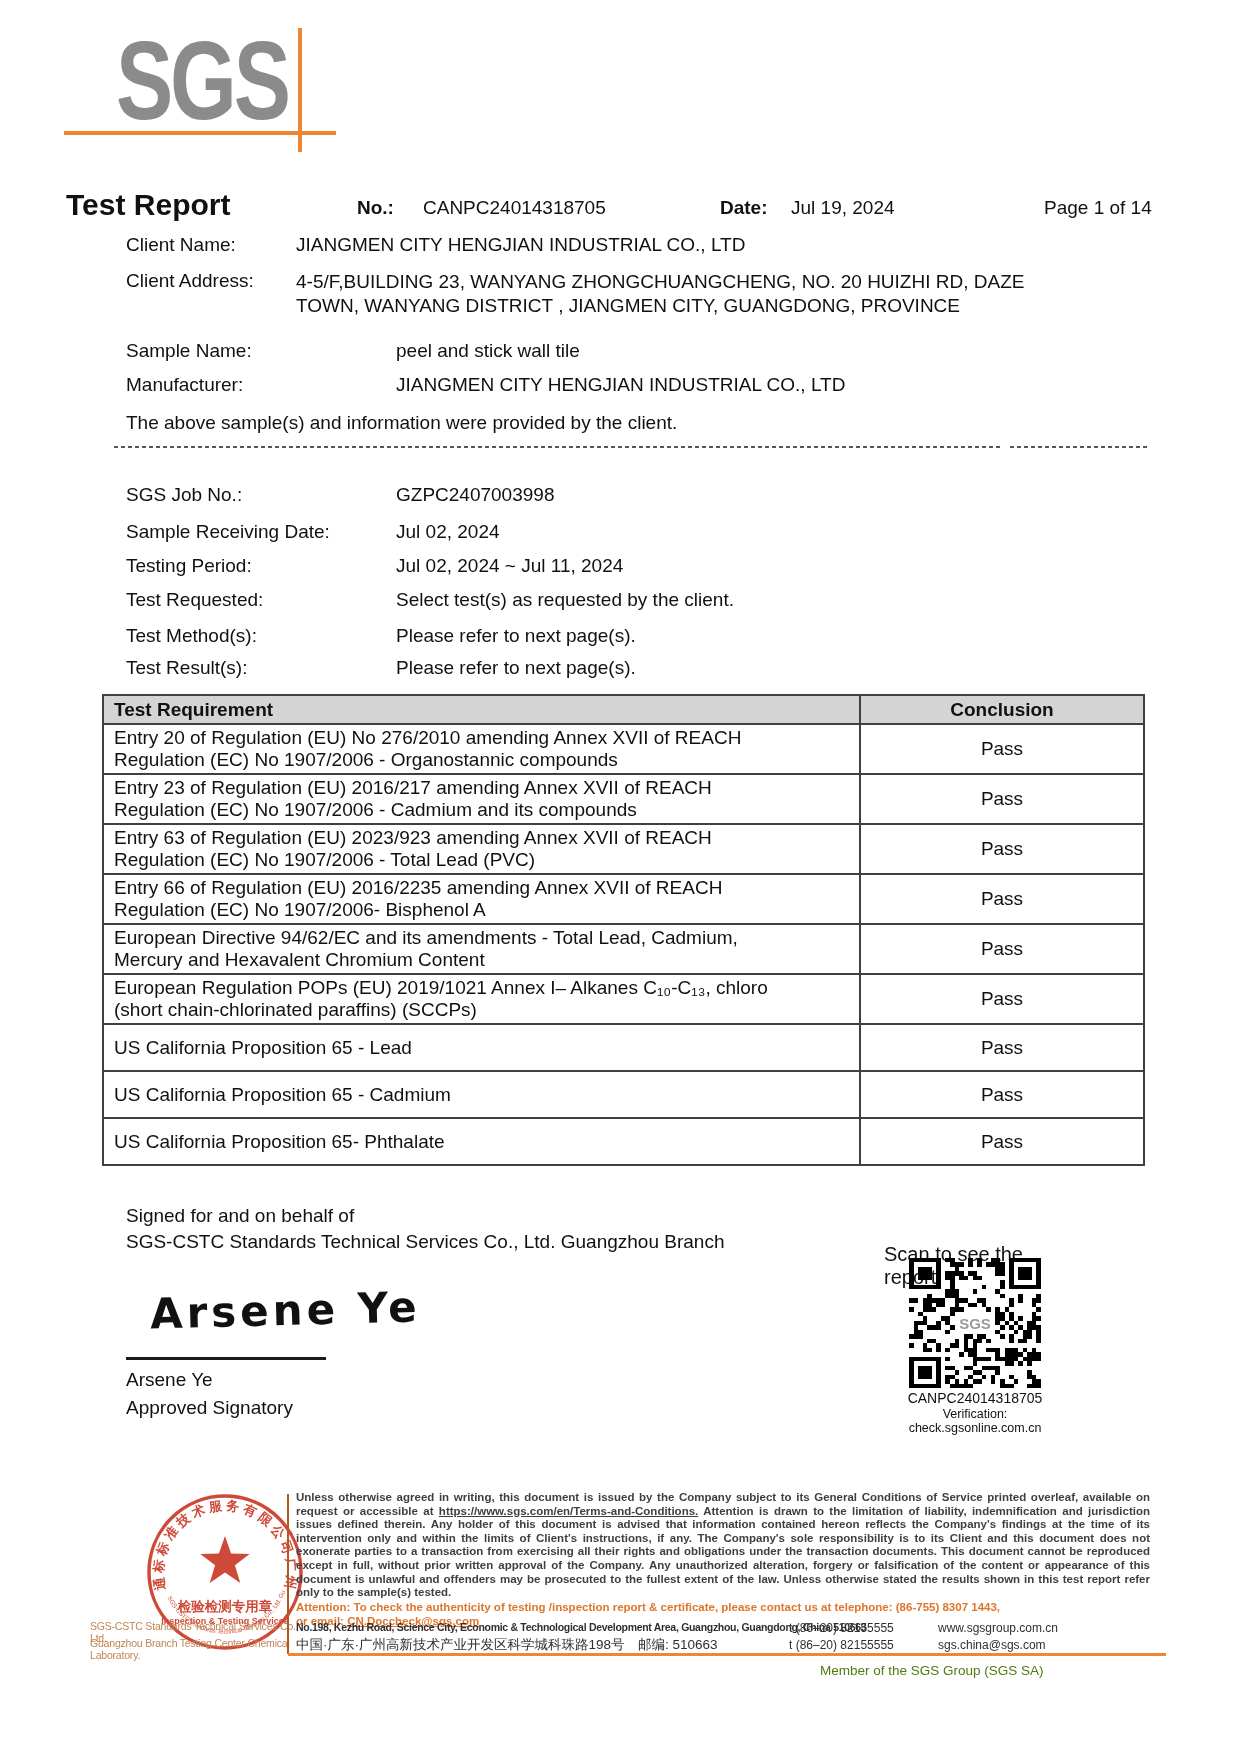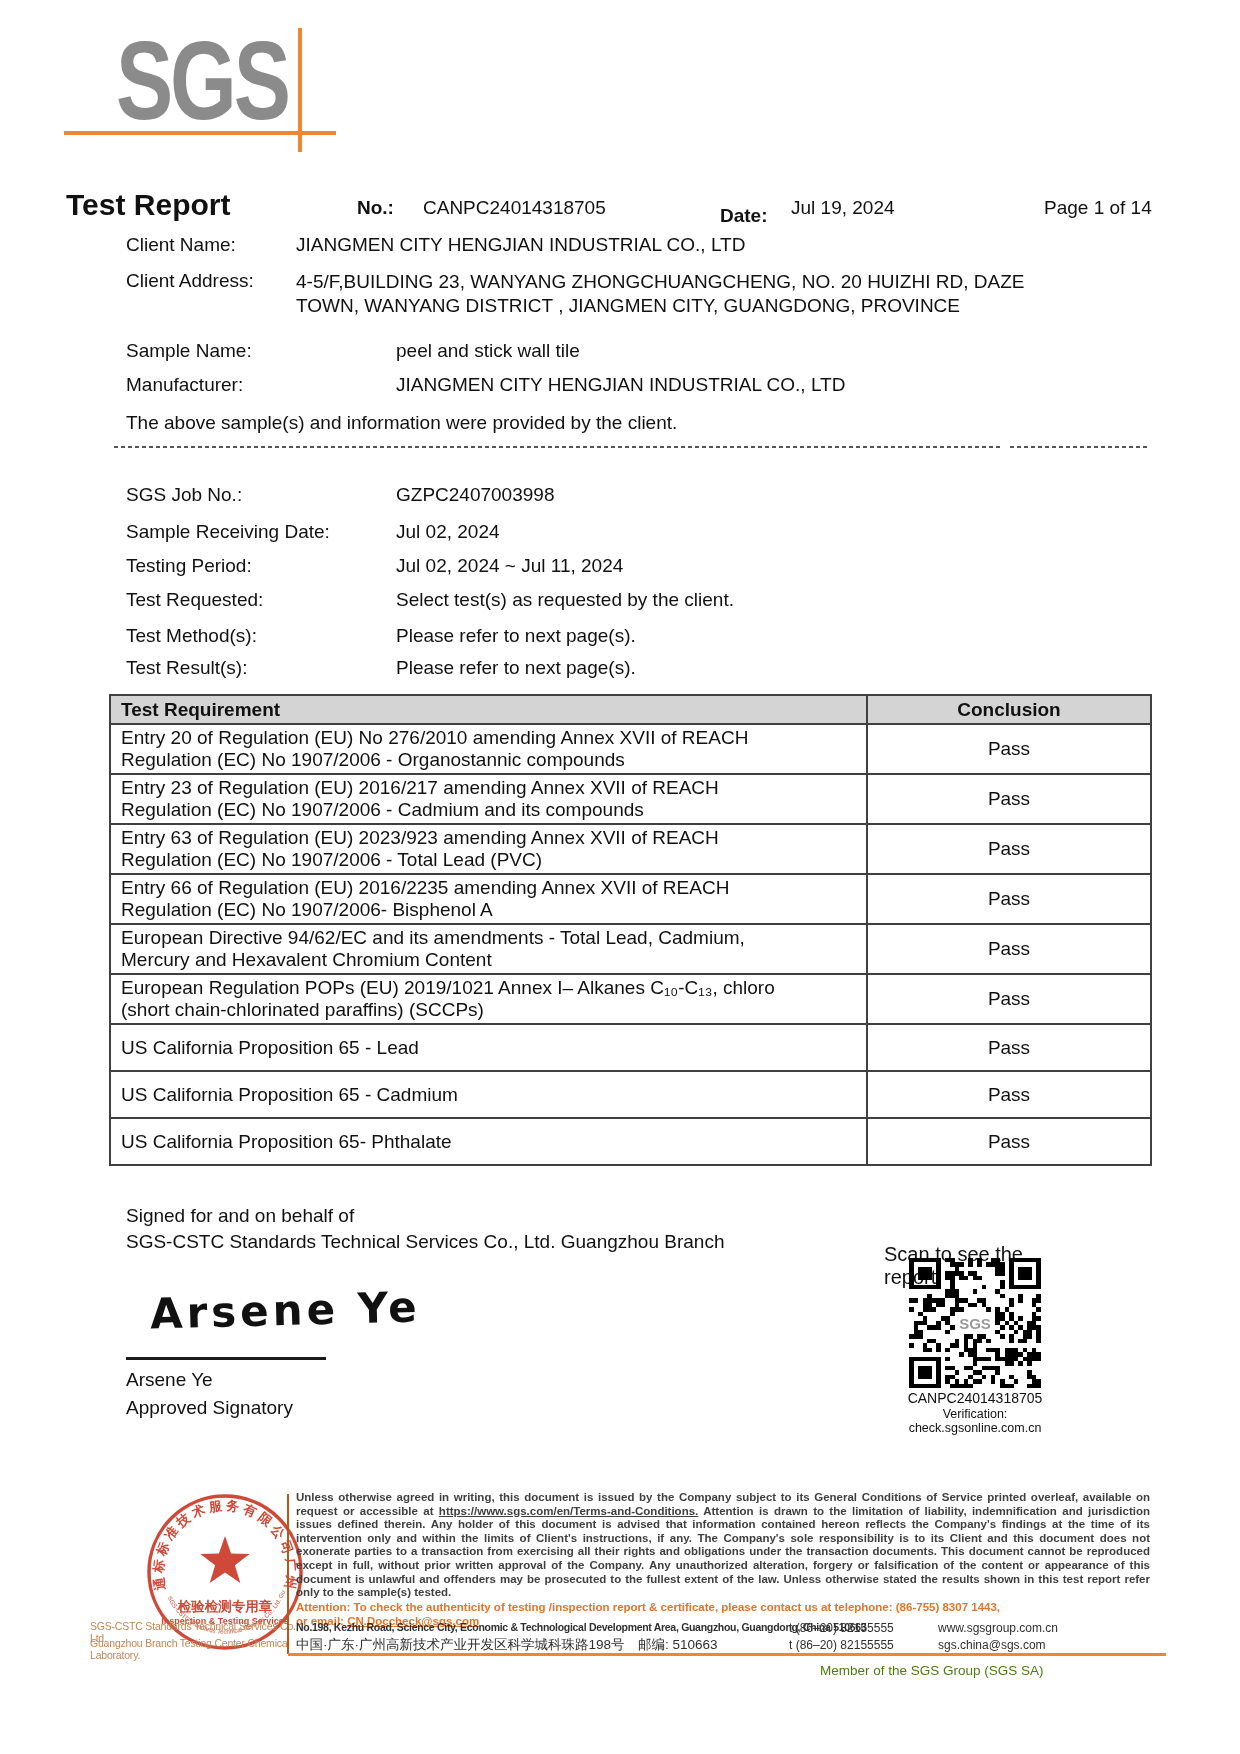--- a/index.html
+++ b/index.html
@@ -24,21 +24,21 @@
   .val2{left:396px;font-size:19px;}
   .addr-lines div{line-height:24px;}
 
   .note{left:126px;top:412px;font-size:19px;}
   .dash1{left:114px;top:446px;width:888px;height:2px;
          background:repeating-linear-gradient(90deg,#555 0 4px,transparent 4px 7px);}
   .dash2{left:1010px;top:446px;width:140px;height:2px;
          background:repeating-linear-gradient(90deg,#555 0 4px,transparent 4px 7px);}
 
   
-  table.results{left:109px;top:694px;width:1041px;border-collapse:collapse;table-layout:fixed;}
+  table.results{left:102px;top:694px;width:1041px;border-collapse:collapse;table-layout:fixed;}
   table.results th,table.results td{border:2px solid #404040;font-size:19px;vertical-align:middle;}
   table.results th{background:#d4d4d4;text-align:left;height:27px;padding:0 0 0 10px;font-weight:bold;}
   table.results th.conc{text-align:center;padding:0;}
   td.req{padding:2px 50px 2px 10px;margin-left:44px;}
   td.req div{line-height:22px;}
   td.pass{text-align:center;margin-left:8px;}
   tr.dbl{height:49px;}
   tr.single{height:47px;}
 
   
@@ -85,21 +85,21 @@
 
 <div id="page">
 
   <div class="abs logo-text">SGS</div>
   <div class="abs logo-hline"></div>
   <div class="abs logo-vline"></div>
 
   <div class="abs report-title">Test Report</div>
   <div class="abs meta bold" style="left:357px;">No.:</div>
   <div class="abs meta" style="left:423px;">CANPC24014318705</div>
-  <div class="abs meta bold" style="left:720px;margin-top:8px;">Date:</div>
+  <div class="abs meta bold" style="left:720px;">Date:</div>
   <div class="abs meta" style="left:791px;">Jul 19, 2024</div>
   <div class="abs meta" style="left:1044px;">Page 1 of 14</div>
 
   <div class="abs lbl" style="top:234px;">Client Name:</div>
   <div class="abs val1" style="top:234px;">JIANGMEN CITY HENGJIAN INDUSTRIAL CO., LTD</div>
 
   <div class="abs lbl" style="top:270px;">Client Address:</div>
   <div class="abs val1 addr-lines" style="top:270px;">
     <div>4-5/F,BUILDING 23, WANYANG ZHONGCHUANGCHENG, NO. 20 HUIZHI RD, DAZE</div>
     <div>TOWN, WANYANG DISTRICT , JIANGMEN CITY, GUANGDONG, PROVINCE</div>

